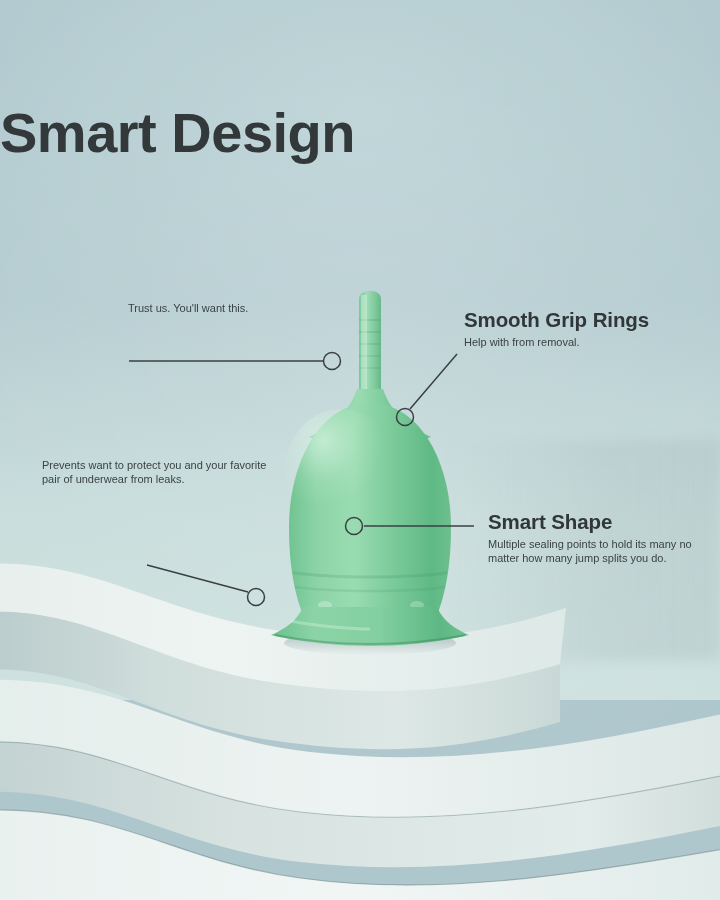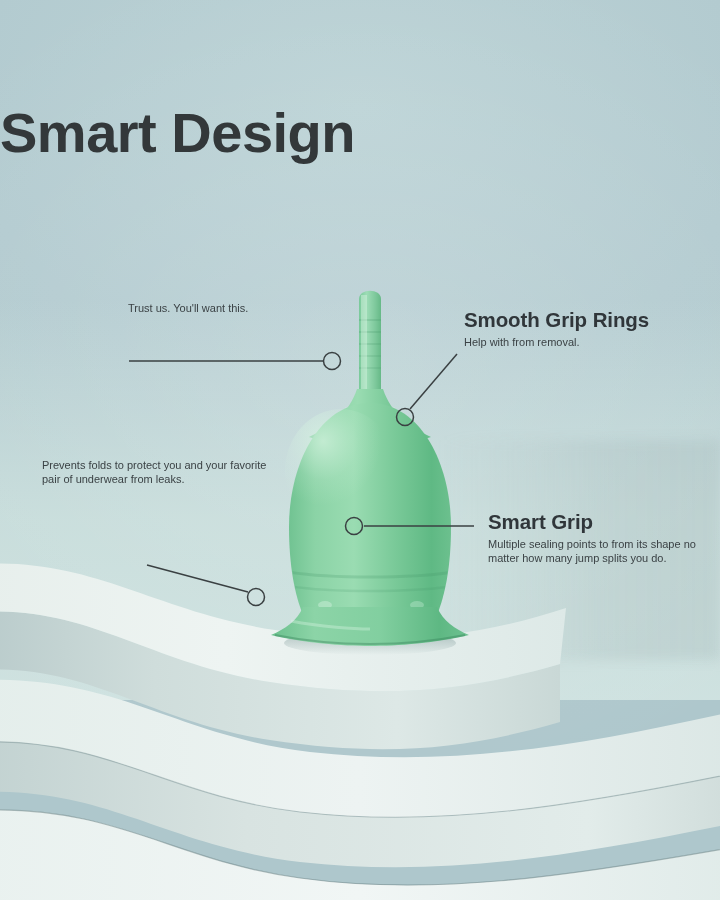--- a/index.html
+++ b/index.html
@@ -274,21 +274,21 @@
   <div class="callout" id="callout-stem">
     <div class="c-body">Trust us. You'll want this.</div>
   </div>
 
   <div class="callout" id="callout-rings">
     <div class="c-title">Smooth Grip Rings</div>
     <div class="c-body">Help with from removal.</div>
   </div>
 
   <div class="callout" id="callout-cuff">
-    <div class="c-body">Prevents folds to protect you and your favorite pair of underwear from leaks.</div>
+    <div class="c-body">Prevents want to protect you and your favorite pair of underwear from leaks.</div>
   </div>
 
   <div class="callout" id="callout-shape">
-    <div class="c-title">Smart Grip</div>
-    <div class="c-body">Multiple sealing points to from its shape no matter how many jump splits you do.</div>
+    <div class="c-title">Smart Shape</div>
+    <div class="c-body">Multiple sealing points to hold its many no matter how many jump splits you do.</div>
   </div>
 
 </div>
 
 </body></html>

